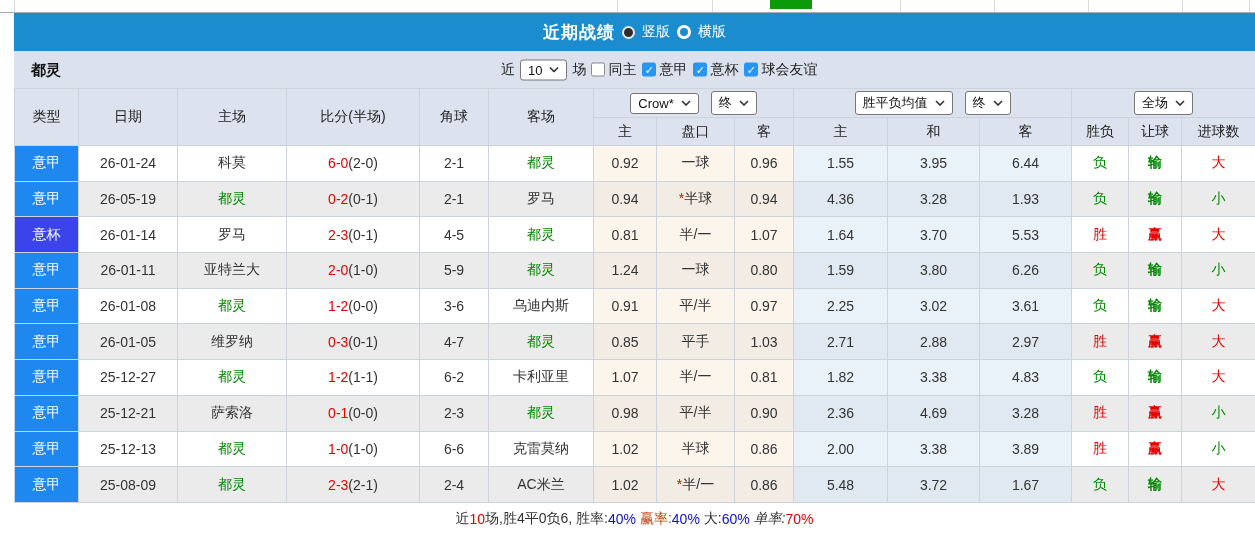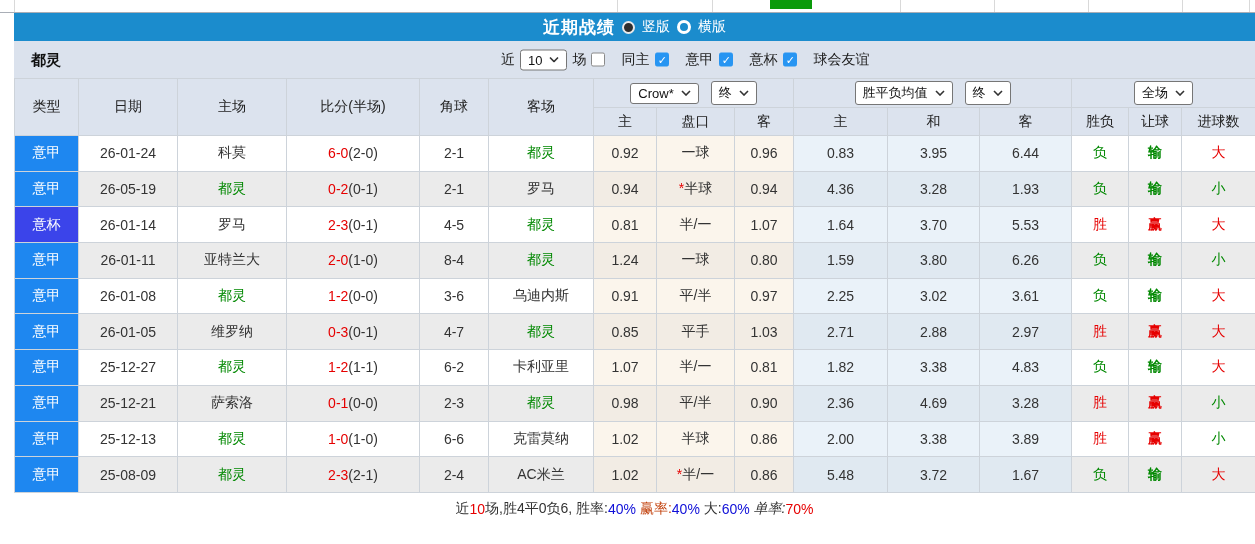--- a/index.html
+++ b/index.html
@@ -5,41 +5,41 @@
   * { box-sizing: border-box; margin: 0; padding: 0; }
   html,body { width:1255px; height:544px; overflow:hidden; background:#fff;
               font-family:"Liberation Sans","DejaVu Sans",sans-serif; }
 
   
   .top-strip { position:relative; height:13px; background:#fff; border-bottom:1px solid #a9aeb6; }
   .green-btn { position:absolute; left:770px; top:0; width:42px; height:9px; background:#0a9a0a; }
   .tick { position:absolute; top:0; width:1px; height:12px; background:#d9d9d9; }
 
   
-  .title-bar { margin-left:14px; height:28px; background:#1b8ccd;
+  .title-bar { margin-left:14px; height:38px; background:#1b8ccd;
                display:flex; align-items:center; justify-content:center; gap:7px; }
   .title { color:#fff; font-weight:bold; font-size:17px; letter-spacing:1px; }
   .radio { display:inline-block; border-radius:50%; }
   .radio.sel { width:13px; height:13px; background:#2e2e2e; border:2px solid #e9e9e9; }
   .radio.unsel { width:14px; height:14px; background:transparent; border:3px solid #fff; }
   .vh-label { color:#fff; font-size:14px; }
 
   
   .toolbar { margin-left:14px; height:37px; background:#dbe2ed; position:relative; }
   .team { position:absolute; left:17px; top:50%; transform:translateY(-50%);
           font-weight:bold; font-size:15px; color:#111; }
   .controls { position:absolute; left:487px; top:50%; transform:translateY(-50%);
               display:flex; align-items:center; gap:5px; font-size:14px; color:#222; white-space:nowrap; }
   .pill { display:inline-flex; align-items:center; gap:7px; background:#fff;
           border:1px solid #767676; border-radius:3px; padding:2px 7px; font-size:13px; color:#111; cursor:default; }
   .cb { width:14px; height:14px; border:1px solid #8a8a8a; background:#fff; border-radius:2px;
         display:inline-flex; align-items:center; justify-content:center;
         font-size:11px; line-height:1; color:#fff; }
   .cb.checked { background:#2795f2; border-color:#2795f2; }
-  .filter-item { display:inline-flex; align-items:center; gap:16px; }
+  .filter-item { display:inline-flex; align-items:center; gap:3px; }
 
   
   table { border-collapse:collapse; table-layout:fixed; margin-left:14px; width:1241px; }
   th, td { border:1px solid #cdd3da; text-align:center; font-size:14px;
            color:#333; white-space:nowrap; overflow:hidden; }
   thead th { background:#dce3ee; font-weight:normal; color:#222; }
   thead tr.hrow-a th { height:29px; }
   thead tr.hrow-b th { height:28px; }
   .hdr-dd { }
   .dd-wrap { display:flex; align-items:center; justify-content:center; gap:12px; }
@@ -202,21 +202,21 @@
       <tr>
     <td class="badge" style="background: rgb(30, 135, 240);">意甲</td>
     <td>26-01-24</td>
     <td class="team-cell">科莫</td>
     <td><span class="score-main">6-0</span><span class="score-half">(2-0)</span></td>
     <td>2-1</td>
     <td class="team-cell focus">都灵</td>
     <td class="crow">0.92</td>
     <td class="crow">一球</td>
     <td class="crow">0.96</td>
-    <td class="mean">0.83</td>
+    <td class="mean">1.55</td>
     <td class="mean">3.95</td>
     <td class="mean">6.44</td>
     <td class="green">负</td>
     <td class="res-let green">输</td>
     <td class="red">大</td>
   </tr>
       <tr class="even">
     <td class="badge" style="background: rgb(30, 135, 240);">意甲</td>
     <td>26-05-19</td>
     <td class="team-cell focus">都灵</td>
@@ -248,21 +248,21 @@
     <td class="mean">5.53</td>
     <td class="red">胜</td>
     <td class="res-let red">赢</td>
     <td class="red">大</td>
   </tr>
       <tr class="even">
     <td class="badge" style="background: rgb(30, 135, 240);">意甲</td>
     <td>26-01-11</td>
     <td class="team-cell">亚特兰大</td>
     <td><span class="score-main">2-0</span><span class="score-half">(1-0)</span></td>
-    <td>8-4</td>
+    <td>5-9</td>
     <td class="team-cell focus">都灵</td>
     <td class="crow">1.24</td>
     <td class="crow">一球</td>
     <td class="crow">0.80</td>
     <td class="mean">1.59</td>
     <td class="mean">3.80</td>
     <td class="mean">6.26</td>
     <td class="green">负</td>
     <td class="res-let green">输</td>
     <td class="green">小</td>

